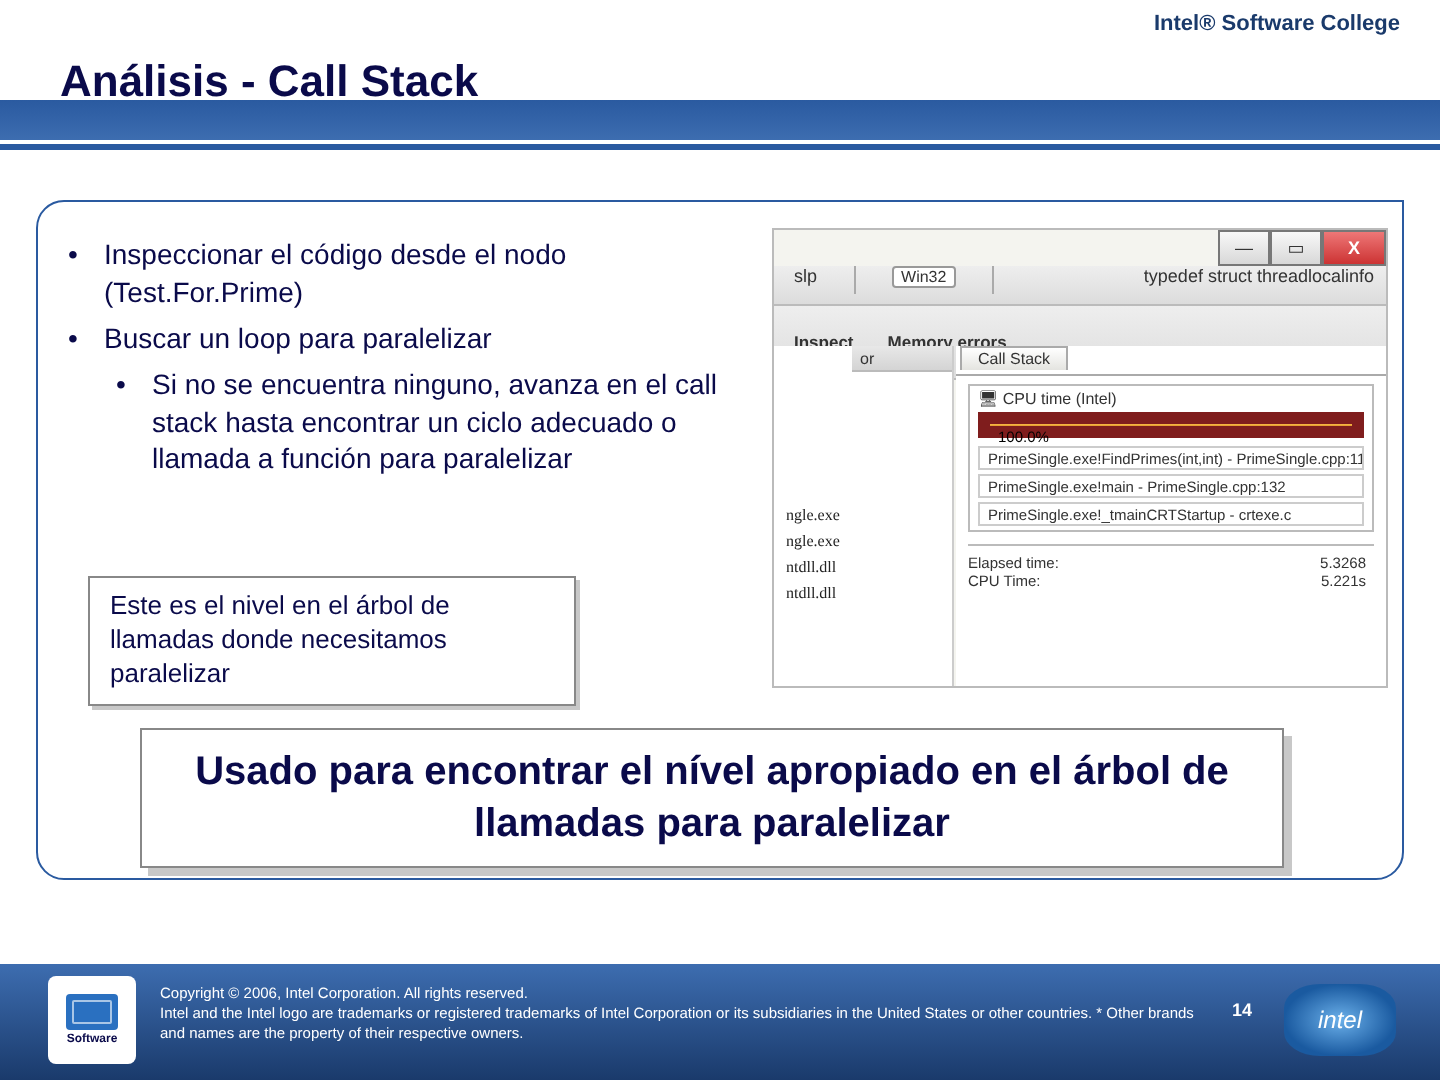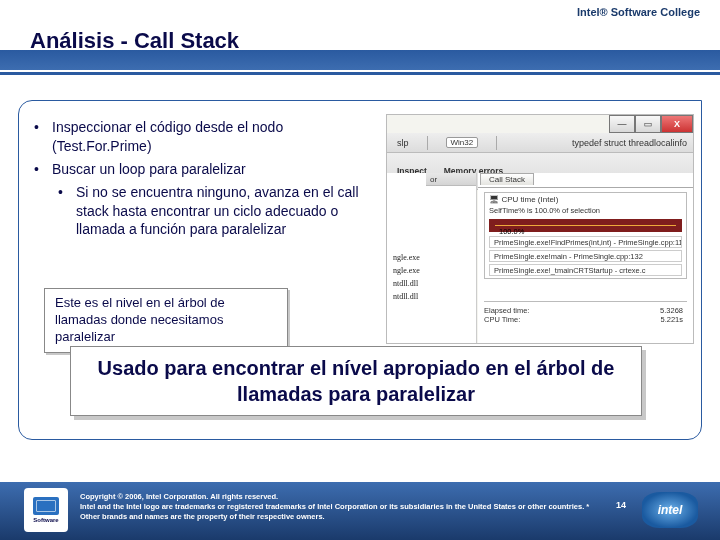--- a/index.html
+++ b/index.html
@@ -15,50 +15,50 @@
   .bullets li { margin-bottom: 4px; }
   .b1 { display: flex; }
   .b1 .dot { width: 18px; flex: none; }
   .b2 { display: flex; padding-left: 24px; }
   .b2 .dot { width: 18px; flex: none; }
   .callout-box { position: absolute; top: 288px; left: 44px; width: 244px; border: 1px solid #888; background: #fff; padding: 6px 10px; font-size: 13px; color: #0a0a4a; line-height: 1.3; box-shadow: 2px 2px 0 #c8c8c8; }
   .screenshot { position: absolute; top: 114px; left: 386px; width: 308px; height: 230px; background: #f4f4ef; border: 1px solid #bbb; overflow: hidden; }
   .ss-topright { position: absolute; top: 0; right: 0; height: 18px; display: flex; }
   .ss-btn { width: 26px; height: 18px; border: 1px solid #777; background: linear-gradient(#f8f8f8,#d8d8d8); display: flex; align-items: center; justify-content: center; font-size: 9px; color: #333; }
   .ss-close { width: 32px; background: linear-gradient(#e77,#c33); color: #fff; font-weight: bold; }
-  .ss-toolbar1 { position: absolute; top: 18px; left: 0; right: 0; height: 20px; background: linear-gradient(#eee,#dcdcdc); font-size: 9px; border-bottom: 1px solid #bbb; display: flex; align-items: center; gap: 18px; padding-left: 10px; color: #333; }
+  .ss-toolbar1 { position: absolute; top: 18px; left: 0; right: 0; height: 20px; background: linear-gradient(#eee,#dcdcdc); font-size: 9px; border-bottom: 1px solid #bbb; display: flex; align-items: flex-start; gap: 18px; padding-left: 10px; color: #333; }
   .ss-toolbar1 .sep { width: 1px; height: 14px; background: #aaa; }
   .ss-chip { border: 1px solid #999; background: #fff; padding: 0 4px; border-radius: 2px; font-size: 8px; }
   .ss-toolbar2 { position: absolute; top: 38px; left: 0; right: 0; height: 37px; background: linear-gradient(#eee,#dcdcdc); font-size: 8.5px; border-bottom: 1px solid #bbb; display: flex; align-items: center; gap: 17px; padding-left: 10px; color: #333; font-weight: bold; }
   .ss-left { position: absolute; top: 58px; left: 0; width: 90px; bottom: 0; background: #fff; border-right: 1px solid #ccc; font-size: 8px; }
   .ss-left-hdr { height: 13px; background: linear-gradient(#e8e8e8,#d4d4d4); border-bottom: 1px solid #bbb; padding-left: 4px; line-height: 13px; color: #333; margin-left: 39px; }
   .ss-left-row { height: 13px; padding-left: 6px; line-height: 13px; color: #222; white-space: nowrap; overflow: hidden; font-family: Liberation Serif, serif; }
   .ss-right { position: absolute; top: 58px; left: 91px; right: 0; bottom: 0; background: #fff; font-size: 8px; }
   .ss-tab { position: absolute; top: 0; left: 2px; padding: 1px 8px; background: linear-gradient(#fff,#e4e4e0); border: 1px solid #aaa; border-bottom: none; color: #333; }
   .ss-panel { position: absolute; top: 14px; left: 0; right: 0; bottom: 0; border-top: 1px solid #aaa; background: #fff; padding: 4px 6px; }
   .ss-cpu { border: 1px solid #bbb; padding: 2px 4px; margin-bottom: 4px; }
   .ss-cpu-title { font-size: 8px; color: #333; margin-bottom: 2px; }
   .ss-info { font-size: 7.5px; color: #333; margin-bottom: 4px; }
   .ss-bar { position: relative; height: 13px; border: 6px solid #7f1d1d; background: #fff; text-align: right; }
   .ss-bar-fill { position: absolute; top: 0; left: 0; bottom: 0; width: 100%; background: linear-gradient(#f9b94c,#e29a2a); }
   .ss-bar-label { position: absolute; left: 4px; top: 0; line-height: 13px; font-size: 7.5px; color: #000; }
   .ss-rows { margin-top: 4px; }
   .ss-row { border: 1px solid #ccc; height: 12px; line-height: 12px; padding: 0 4px; font-size: 7.5px; margin-top: 2px; color: #333; white-space: nowrap; overflow: hidden; }
-  .ss-bottom { border-top: 1px solid #bbb; margin-top: 22px; padding-top: 4px; font-size: 7.5px; color: #333; }
+  .ss-bottom { border-top: 1px solid #bbb; margin-top: 6px; padding-top: 4px; font-size: 7.5px; color: #333; }
   .ss-bottom div { display: flex; justify-content: space-between; padding-right: 4px; }
-  .big-callout { position: absolute; top: 346px; left: 70px; width: 572px; background: #fff; border: 1px solid #888; box-shadow: 4px 4px 0 #c8c8c8; padding: 8px 14px; text-align: center; font-size: 20px; font-weight: bold; color: #0a0a4a; line-height: 1.3; }
+  .big-callout { position: absolute; top: 364px; left: 70px; width: 572px; background: #fff; border: 1px solid #888; box-shadow: 4px 4px 0 #c8c8c8; padding: 8px 14px; text-align: center; font-size: 20px; font-weight: bold; color: #0a0a4a; line-height: 1.3; }
   .footer { position: absolute; bottom: 0; left: 0; width: 720px; height: 58px; background: linear-gradient(#3d6db0,#1a3a6b); }
   .footer-badge { position: absolute; left: 24px; top: 6px; width: 44px; height: 44px; background: #fff; border-radius: 4px; display: flex; flex-direction: column; align-items: center; justify-content: center; }
   .footer-badge .chip { width: 26px; height: 18px; background: #2a70c0; border-radius: 2px; position: relative; }
   .footer-badge .chip::before { content: ""; position: absolute; inset: 3px; border: 1px solid rgba(255,255,255,.6); border-radius: 1px; }
   .footer-badge .lbl { font-size: 6px; color: #0a0a4a; font-weight: bold; margin-top: 2px; }
-  .footer-text { position: absolute; left: 80px; top: 10px; right: 120px; font-size: 7.5px; color: #fff; line-height: 1.3; font-weight: bold; }
+  .footer-text { position: absolute; left: 80px; top: 10px; right: 120px; font-size: 7.5px; color: #fff; line-height: 1.3; }
   .pagenum { position: absolute; right: 94px; top: 18px; font-size: 9px; font-weight: bold; color: #fff; }
   .footer-logo { position: absolute; right: 22px; top: 10px; width: 56px; height: 36px; background: radial-gradient(ellipse at center, #6bb0ea 0%, #1a5aa0 70%); border-radius: 18px / 12px; display: flex; align-items: center; justify-content: center; }
-  .footer-logo span { color: #fff; font-size: 12px; font-weight: bold; font-style: italic; }
+  .footer-logo span { color: #fff; font-size: 12px; font-weight: normal; font-style: italic; }
 </style>
 </head>
 <body>
 
 <div class="header">
   <div class="branding"><span>Intel® Software College</span></div>
   <div class="title">Análisis - Call Stack</div>
   <div class="blue-bar1"></div>
   <div class="blue-bar2"></div>
 </div>
@@ -111,21 +111,20 @@
     <div class="ss-left-row">ngle.exe</div>
     <div class="ss-left-row">ngle.exe</div>
     <div class="ss-left-row">ntdll.dll</div>
     <div class="ss-left-row">ntdll.dll</div>
   </div>
   <div class="ss-right">
     <div class="ss-tab">Call Stack</div>
     <div class="ss-panel">
       <div class="ss-cpu">
         <div class="ss-cpu-title">🖥 <span>CPU time (Intel)</span></div>
-        <div class="ss-info">SelfTime% is 100.0% of selection</div>
         <div class="ss-bar">
           <div class="ss-bar-fill"></div>
           <div class="ss-bar-label">100.0%</div>
         </div>
         <div class="ss-rows">
           <div class="ss-row">PrimeSingle.exe!FindPrimes(int,int) - PrimeSingle.cpp:114</div>
           <div class="ss-row">PrimeSingle.exe!main - PrimeSingle.cpp:132</div>
           <div class="ss-row">PrimeSingle.exe!_tmainCRTStartup - crtexe.c</div>
         </div>
       </div>

